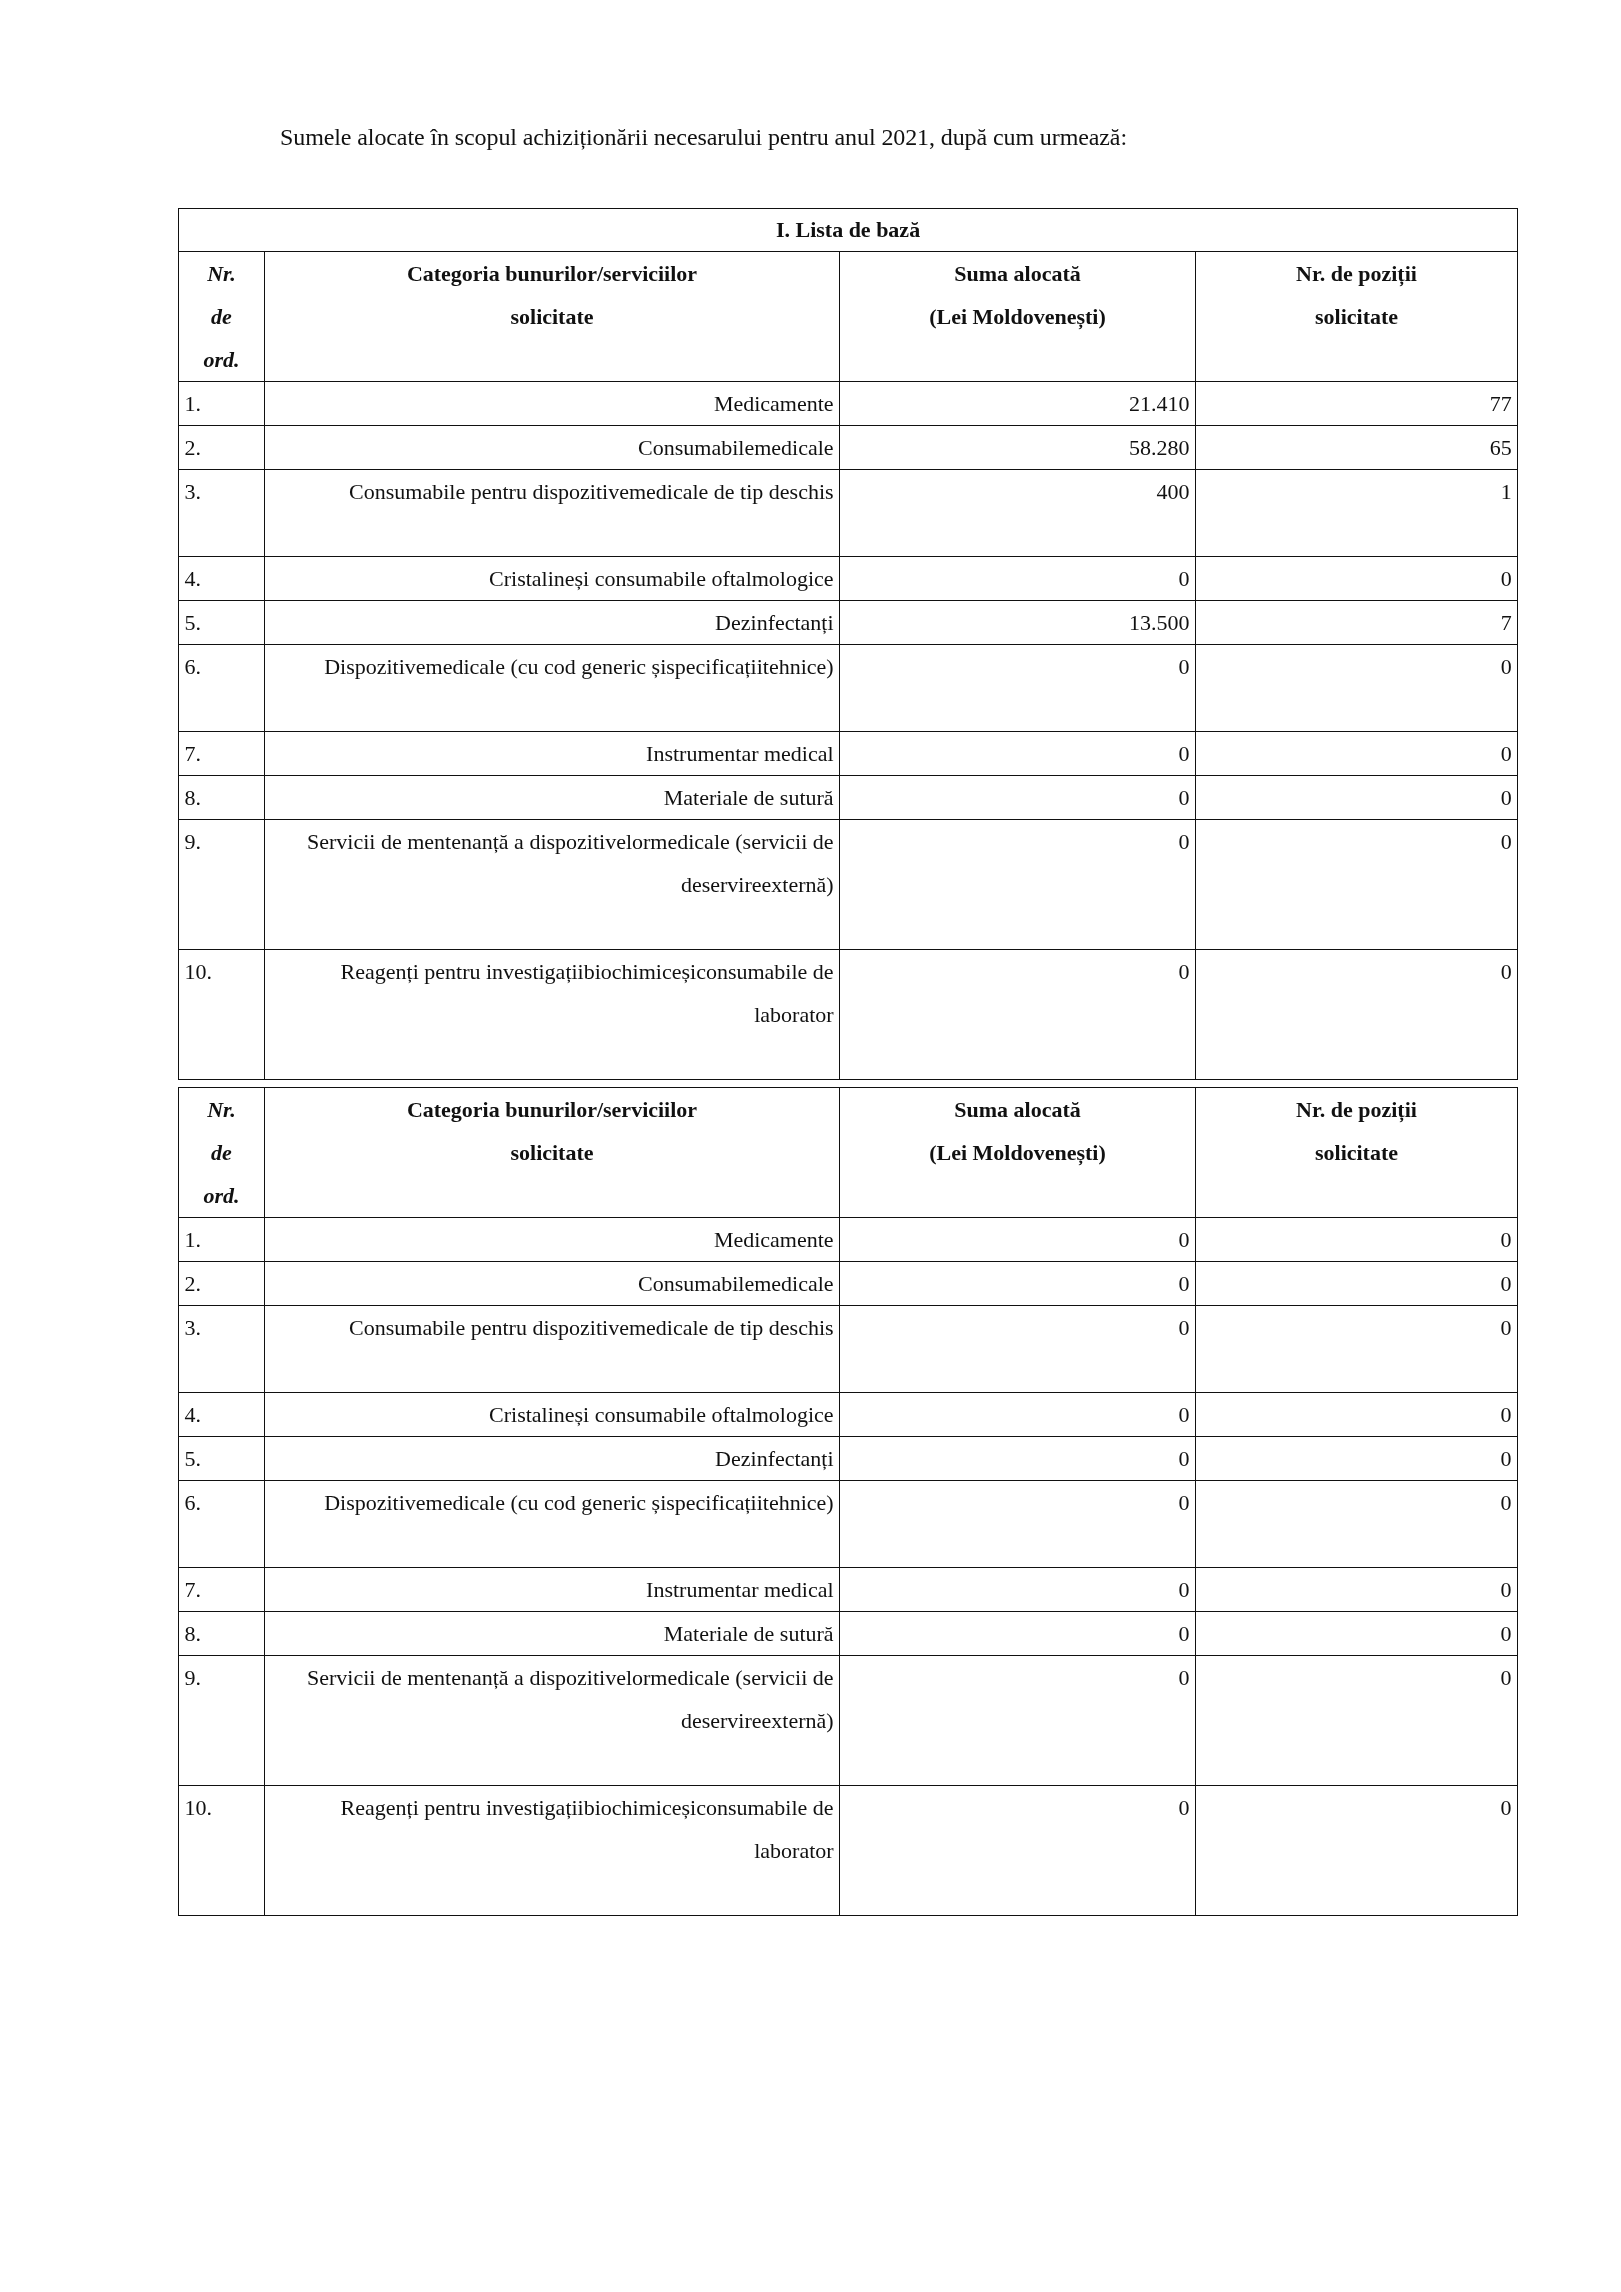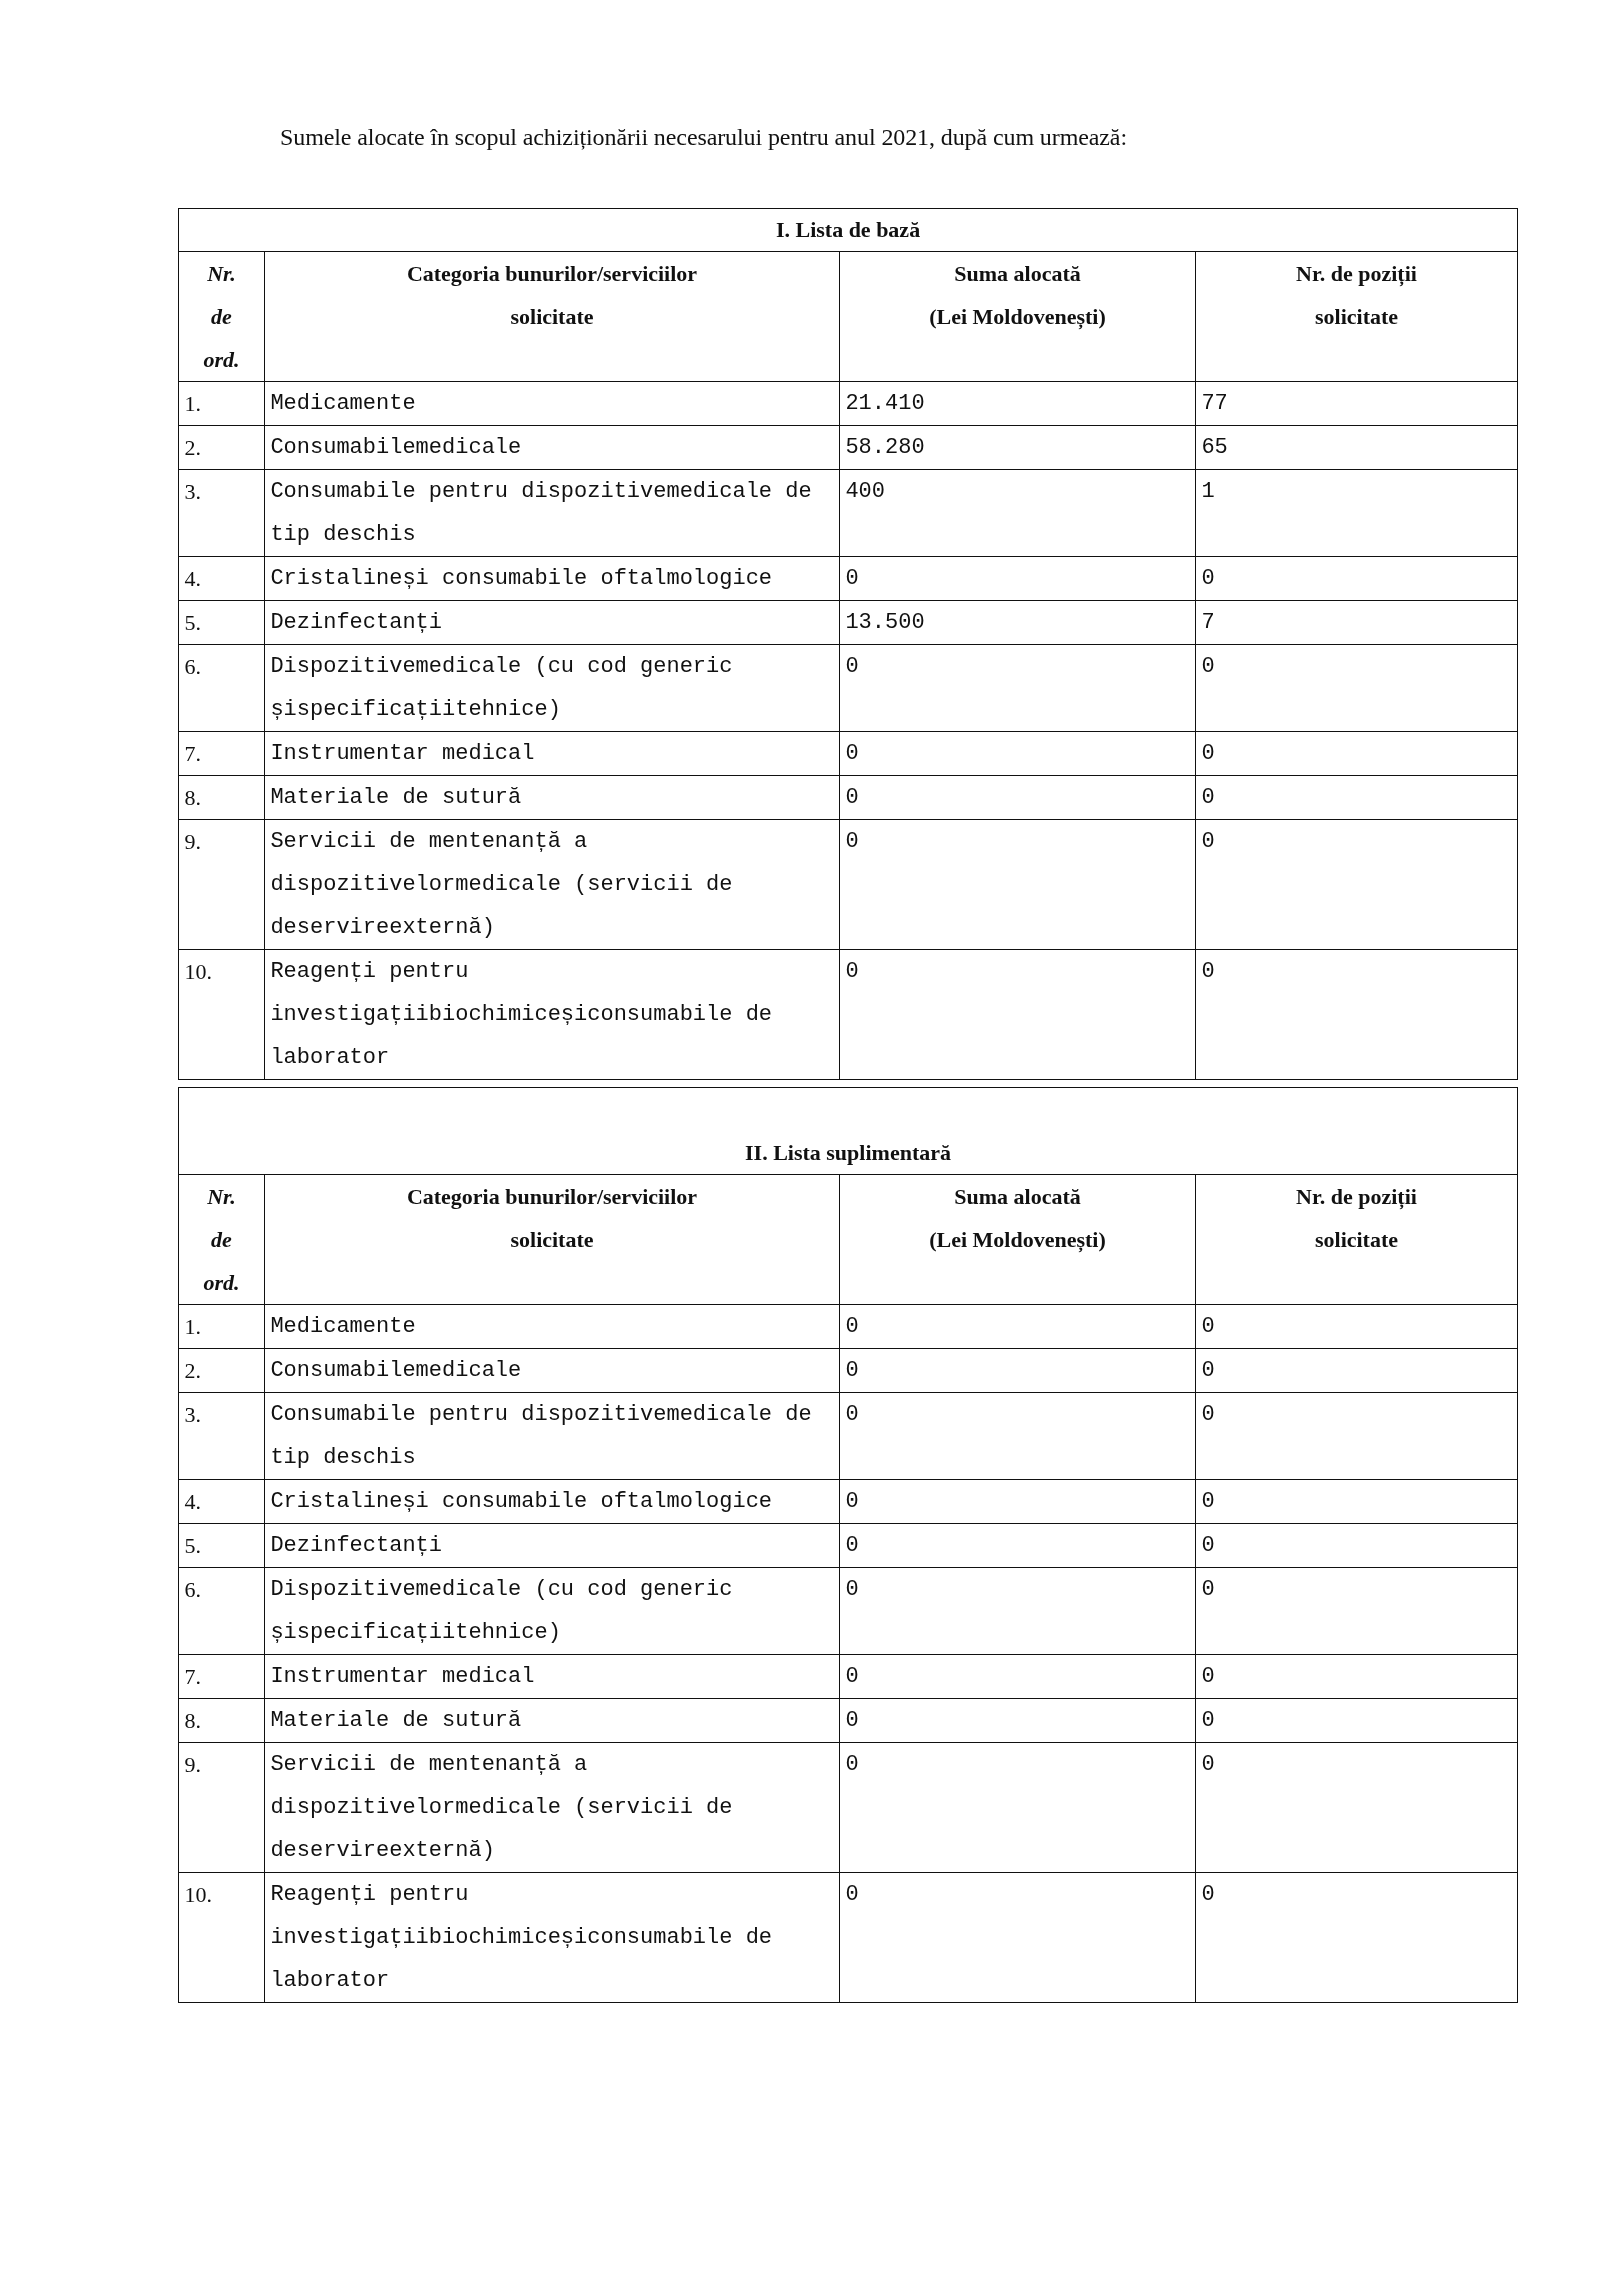--- a/index.html
+++ b/index.html
@@ -25,21 +25,21 @@
     line-height: 43px;
     overflow: hidden;
   }
   table.alloc th { font-weight: bold; text-align: center; }
   .c-nr { width: 86px; }
   .c-cat { width: 575px; }
   .c-sum { width: 356px; }
   .c-pos { width: 322px; }
   td.nr { text-align: left; padding-left: 16px; }
   th.nr-h { text-align: center; padding: 0; font-style: italic; }
-  td.cat, td.sum, td.pos { text-align: left; font-family: Liberation Mono, monospace; }
+  td.cat, td.sum, td.pos { text-align: right; }
   tr.title-row th { height: 42px; line-height: 42px; }
   tr.title-row-2 th { height: 86px; vertical-align: bottom; line-height: 42px; }
   tr.head-row th { height: 128px; }
   tr.r1 td { height: 42px; }
   tr.r2 td { height: 86px; }
   tr.r3 td { height: 129px; }
   #table-1 { top: 208px; }
   #table-2 { top: 1087px; }
   
 </style>
@@ -144,23 +144,20 @@
 </table>
 
 <table class="alloc" id="table-2">
   <colgroup>
       <col class="c-nr">
       <col class="c-cat">
       <col class="c-sum">
       <col class="c-pos">
     </colgroup>
   <tbody>
-      <tr class="title-row-2">
-    <th colspan="4">II. Lista suplimentară</th>
-  </tr>
   <tr class="head-row">
     <th class="nr-h">
       <div>Nr.</div>
       <div>de</div>
       <div>ord.</div>
     </th>
     <th>
       <div>Categoria bunurilor/serviciilor</div>
       <div>solicitate</div>
     </th>

